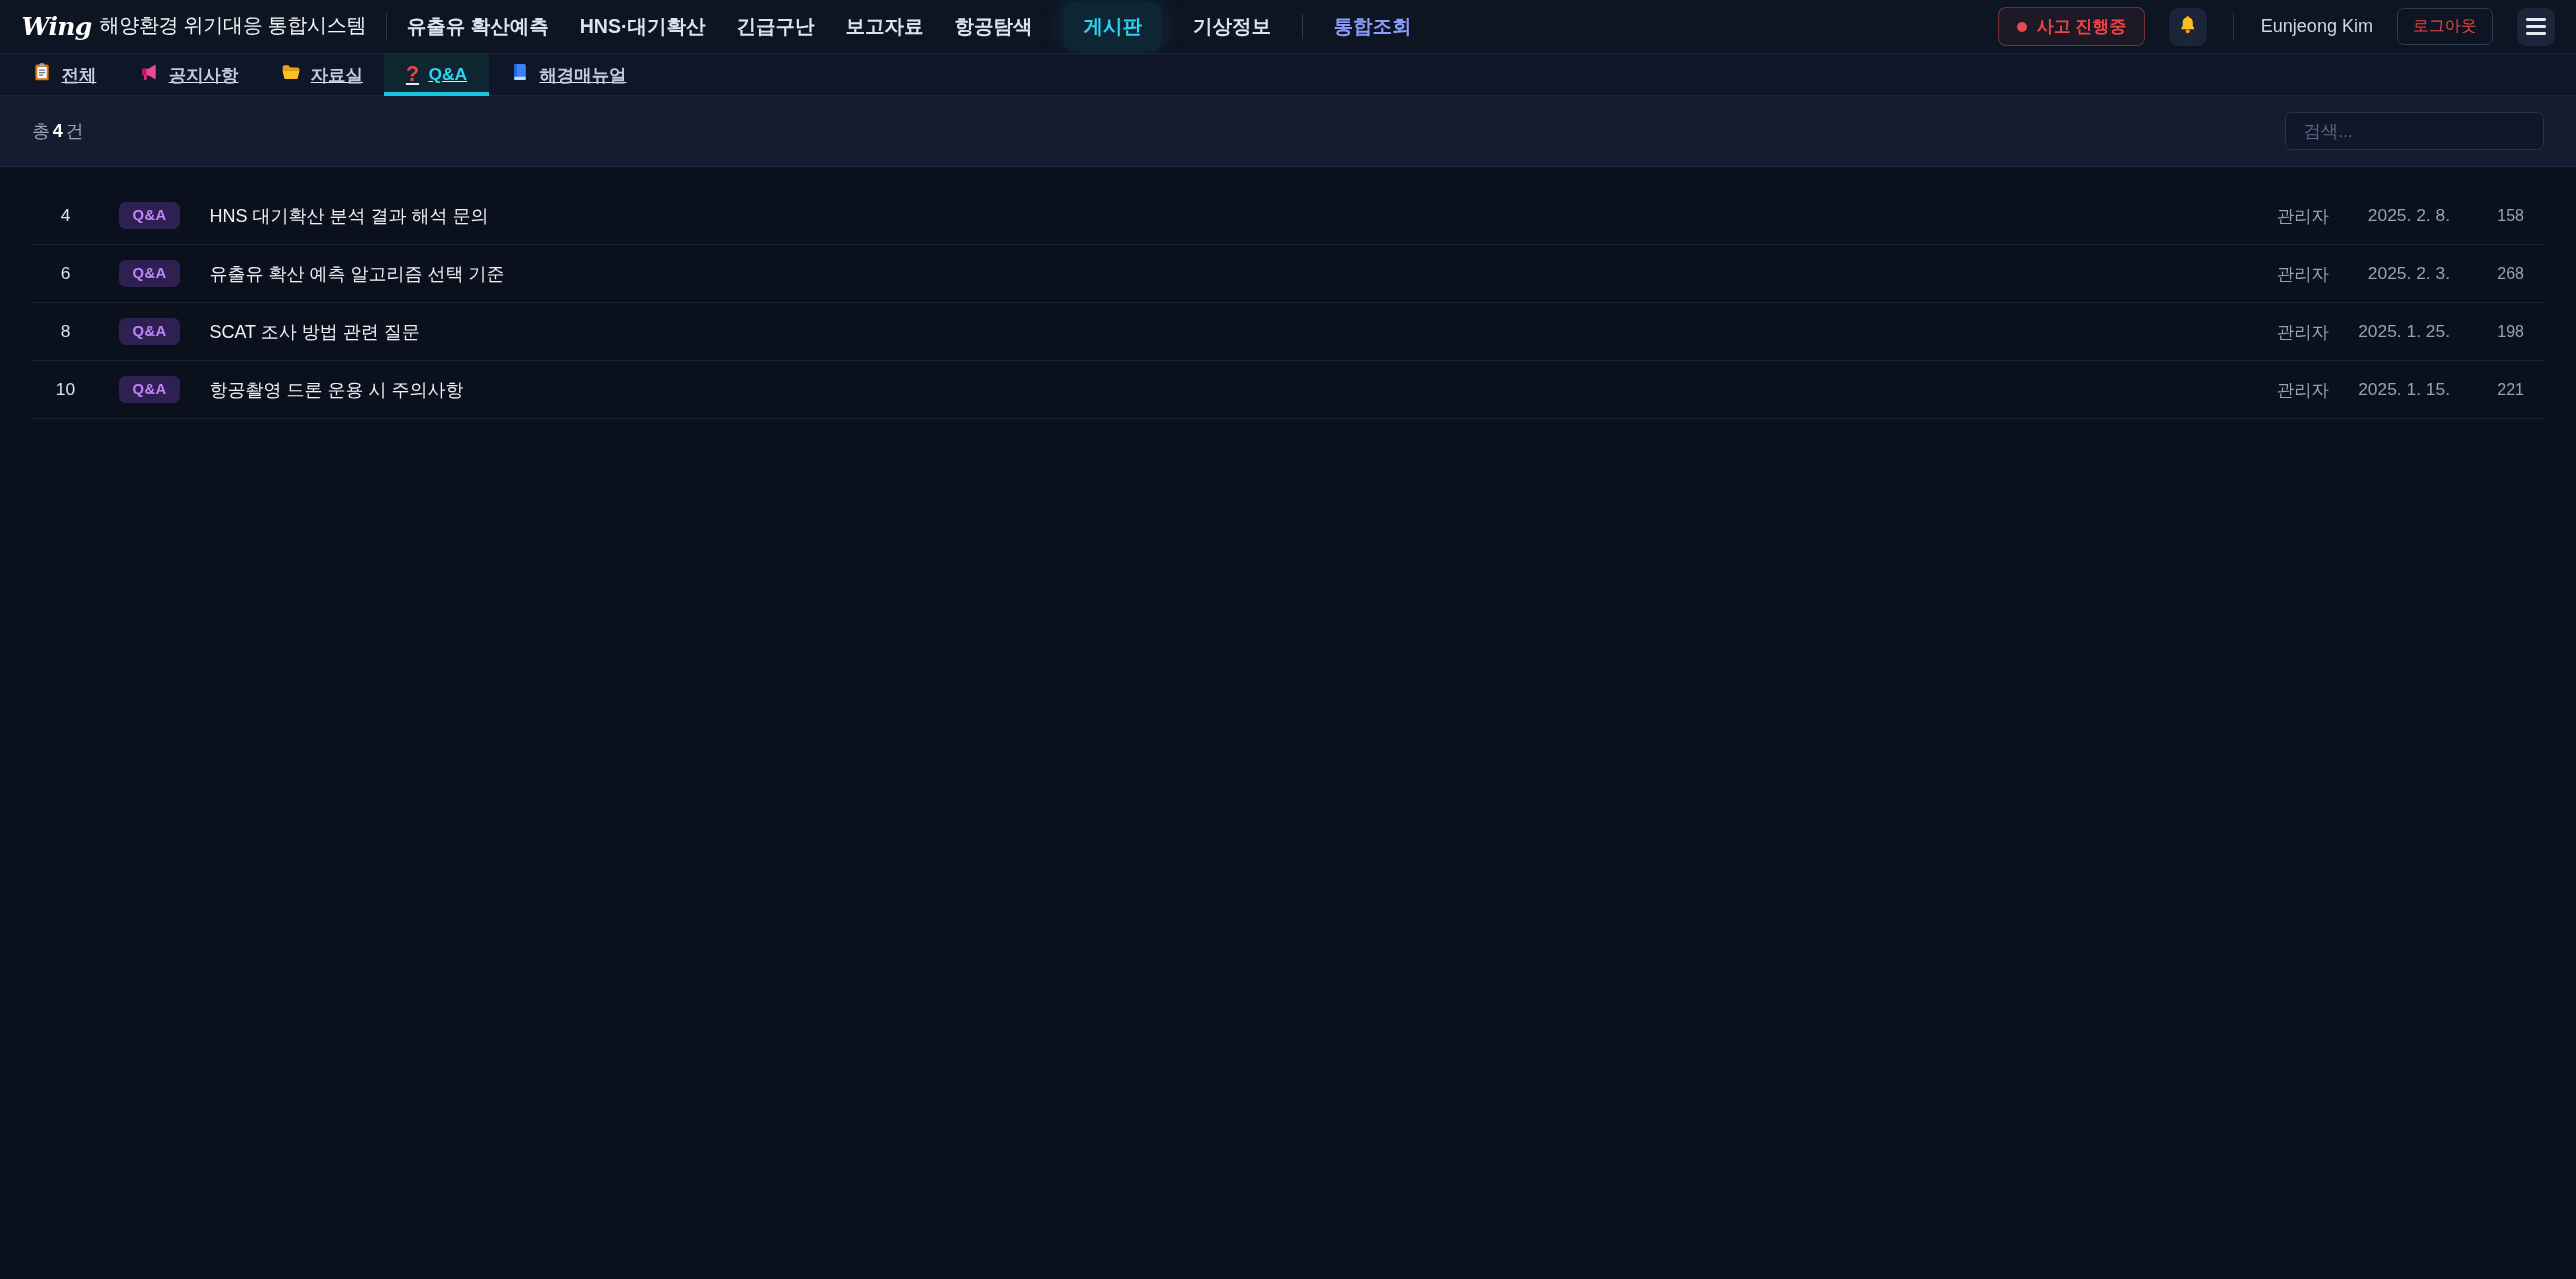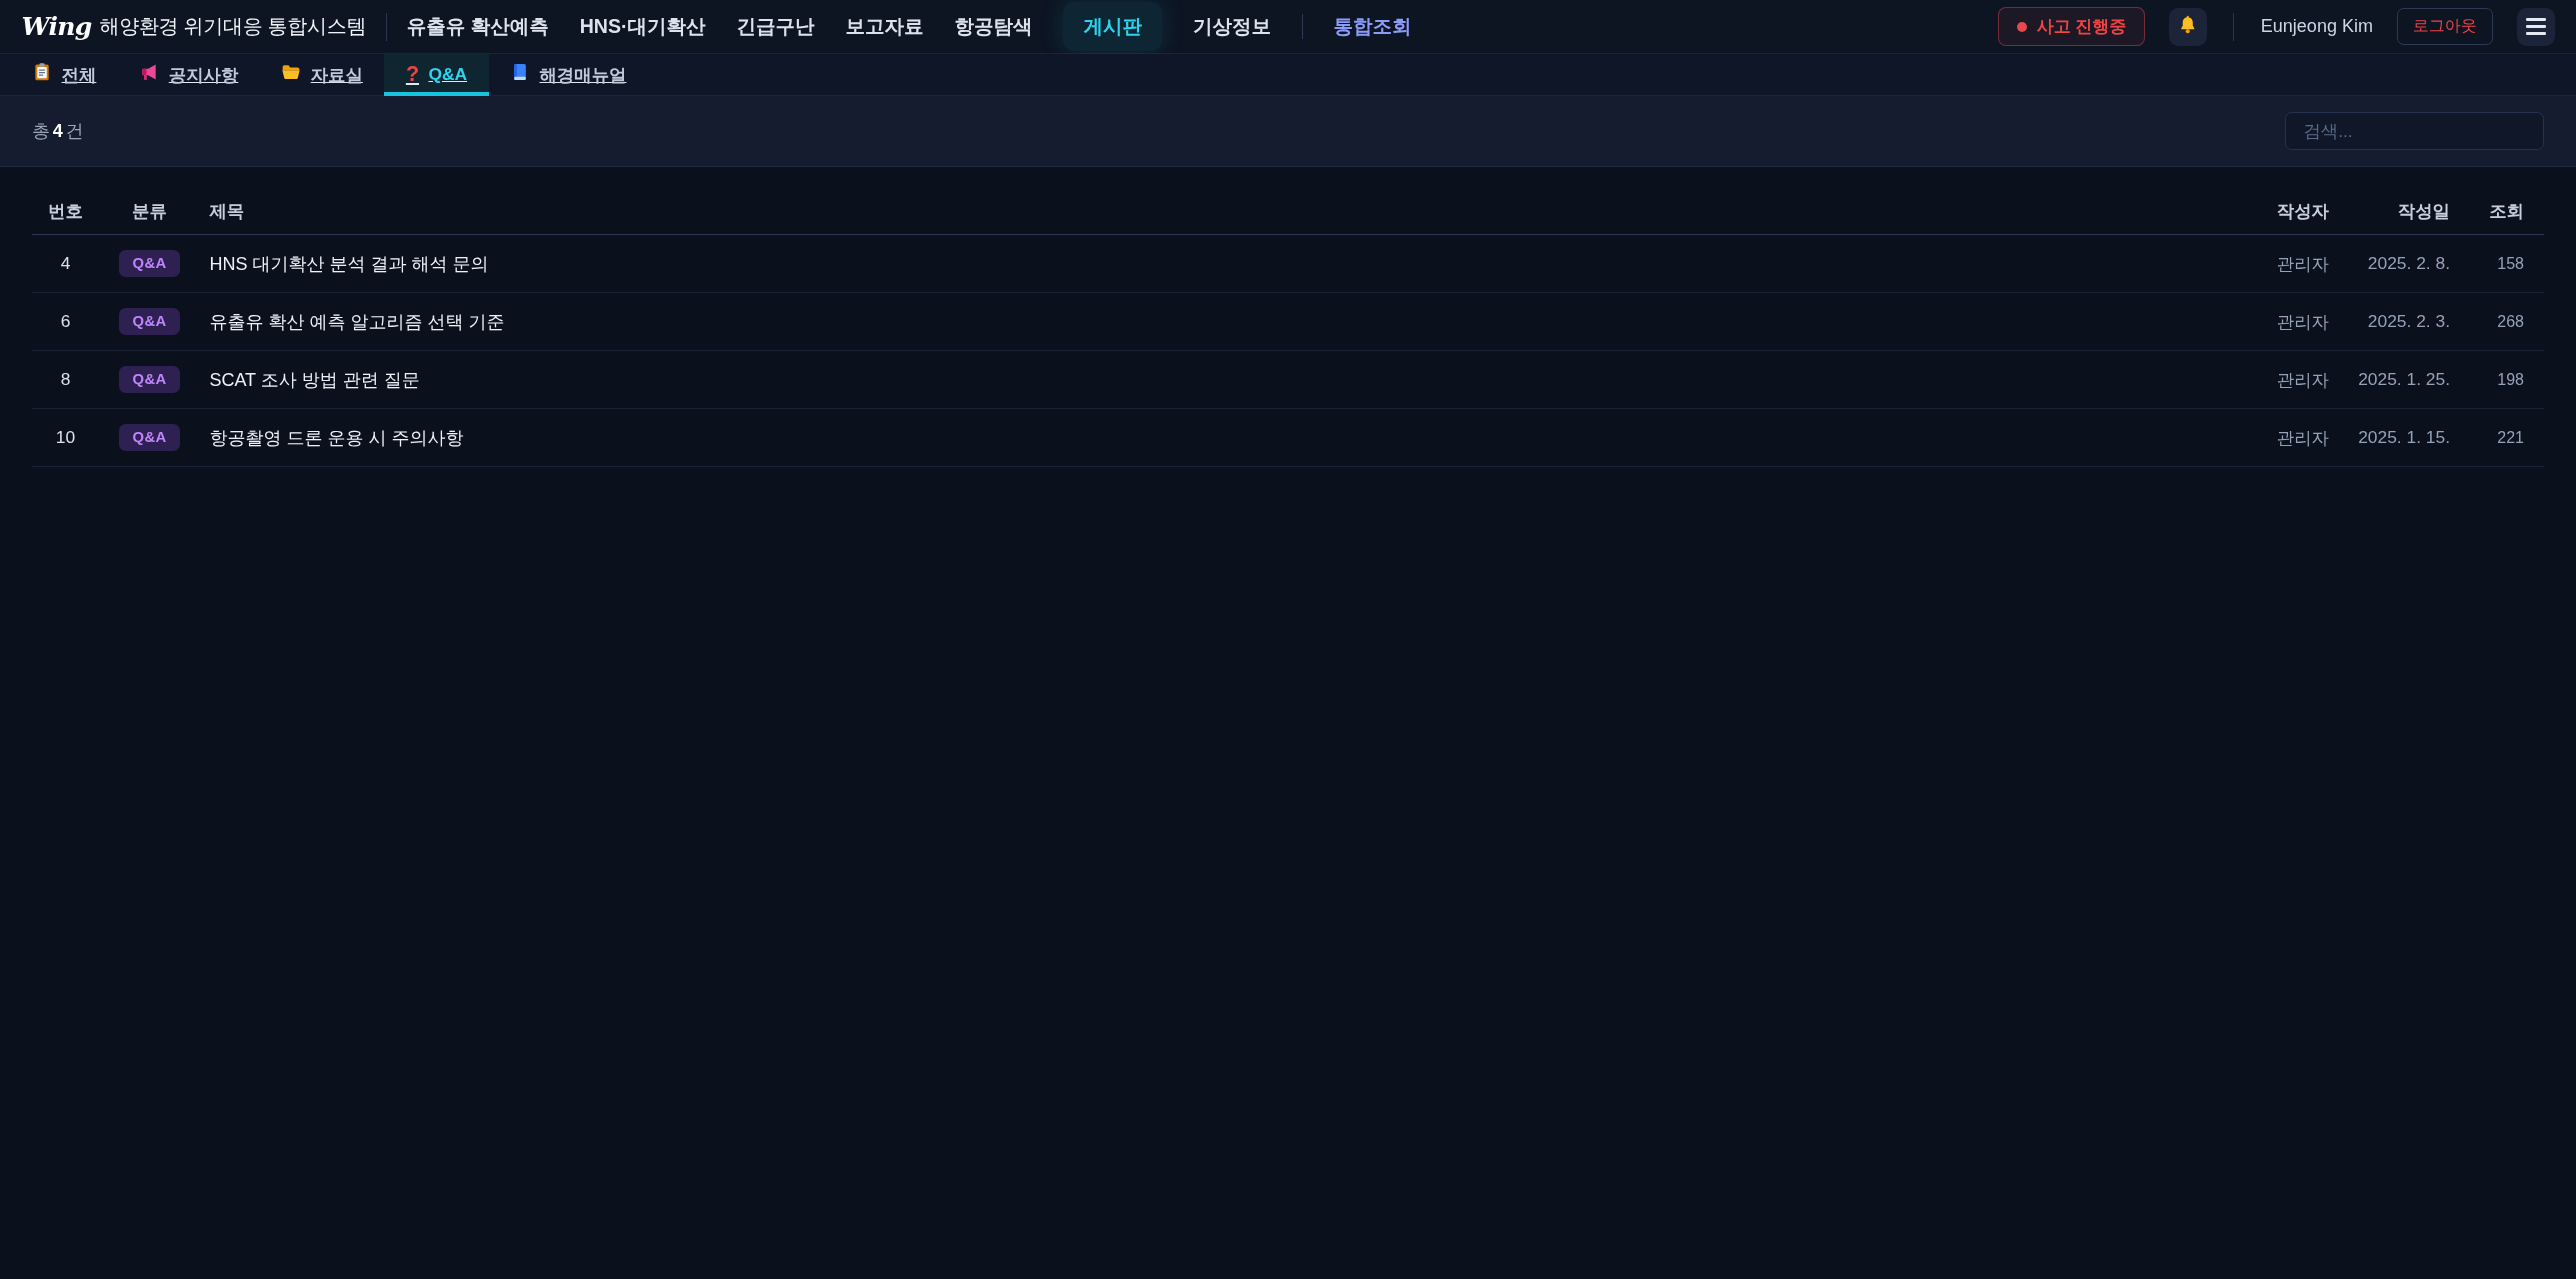--- a/index.html
+++ b/index.html
@@ -9,21 +9,21 @@
     font-family: "Liberation Sans", "DejaVu Sans", sans-serif;
     color: #e2e8f0; overflow: hidden;
   }
   .screen { width: 2576px; height: 1279px; position: relative; background: #0b101d; display: flex; flex-direction: column; }
 
   
   .topbar {
     height: 54px; flex: 0 0 54px; display: flex; align-items: center;
     padding: 0 21.5px; background: #0d1422; border-bottom: 0.7px solid #1b2336;
   }
-  .logo { display: flex; align-items: center; gap: 8px; cursor: pointer; }
+  .logo { display: flex; align-items: flex-start; gap: 8px; cursor: pointer; }
   .logo-mark { font-family: "DejaVu Serif", serif; font-style: italic; font-weight: 700; font-size: 25px; color: #ffffff; letter-spacing: -0.7px; }
   .app-title { font-size: 20px; font-weight: 400; color: #f1f5f9; letter-spacing: -0.3px; }
   .v-div { width: 0.7px; height: 28px; background: #2a3550; margin: 0 20px; flex: 0 0 0.7px; }
   .nav { display: flex; align-items: center; gap: 31px; }
   .nav-item { font-size: 19.5px; font-weight: 700; color: #dde3ec; cursor: pointer; white-space: nowrap; }
   .nav-item.active {
     color: #2dd4ee; background: rgba(34,211,238,0.09); border-radius: 10.7px;
     padding: 10.7px 20px; box-shadow: 0 0 27px rgba(34,211,238,0.14);
   }
   .nav-sep { width: 0.7px; height: 25.5px; background: #2e3a58; }
@@ -196,28 +196,20 @@
   </div>
 
   <div class="toolbar">
     <div class="total">
       <span>총</span><b>4</b><span>건</span>
     </div>
     <input class="search-input" type="text" placeholder="검색..." style="">
   </div>
 
   <main class="content">
-    <div class="thead">
-      <div class="cell c-no">번호</div>
-      <div class="cell c-cat">분류</div>
-      <div class="cell c-title">제목</div>
-      <div class="cell c-author">작성자</div>
-      <div class="cell c-date">작성일</div>
-      <div class="cell c-views">조회</div>
-    </div>
 
     <div class="trow">
       <div class="c-no">4</div>
       <div class="c-cat">
           <span class="qa-badge">Q&amp;A</span>
         </div>
       <div class="c-title">HNS 대기확산 분석 결과 해석 문의</div>
       <div class="c-author">관리자</div>
       <div class="c-date">2025. 2. 8.</div>
       <div class="c-views">158</div>

